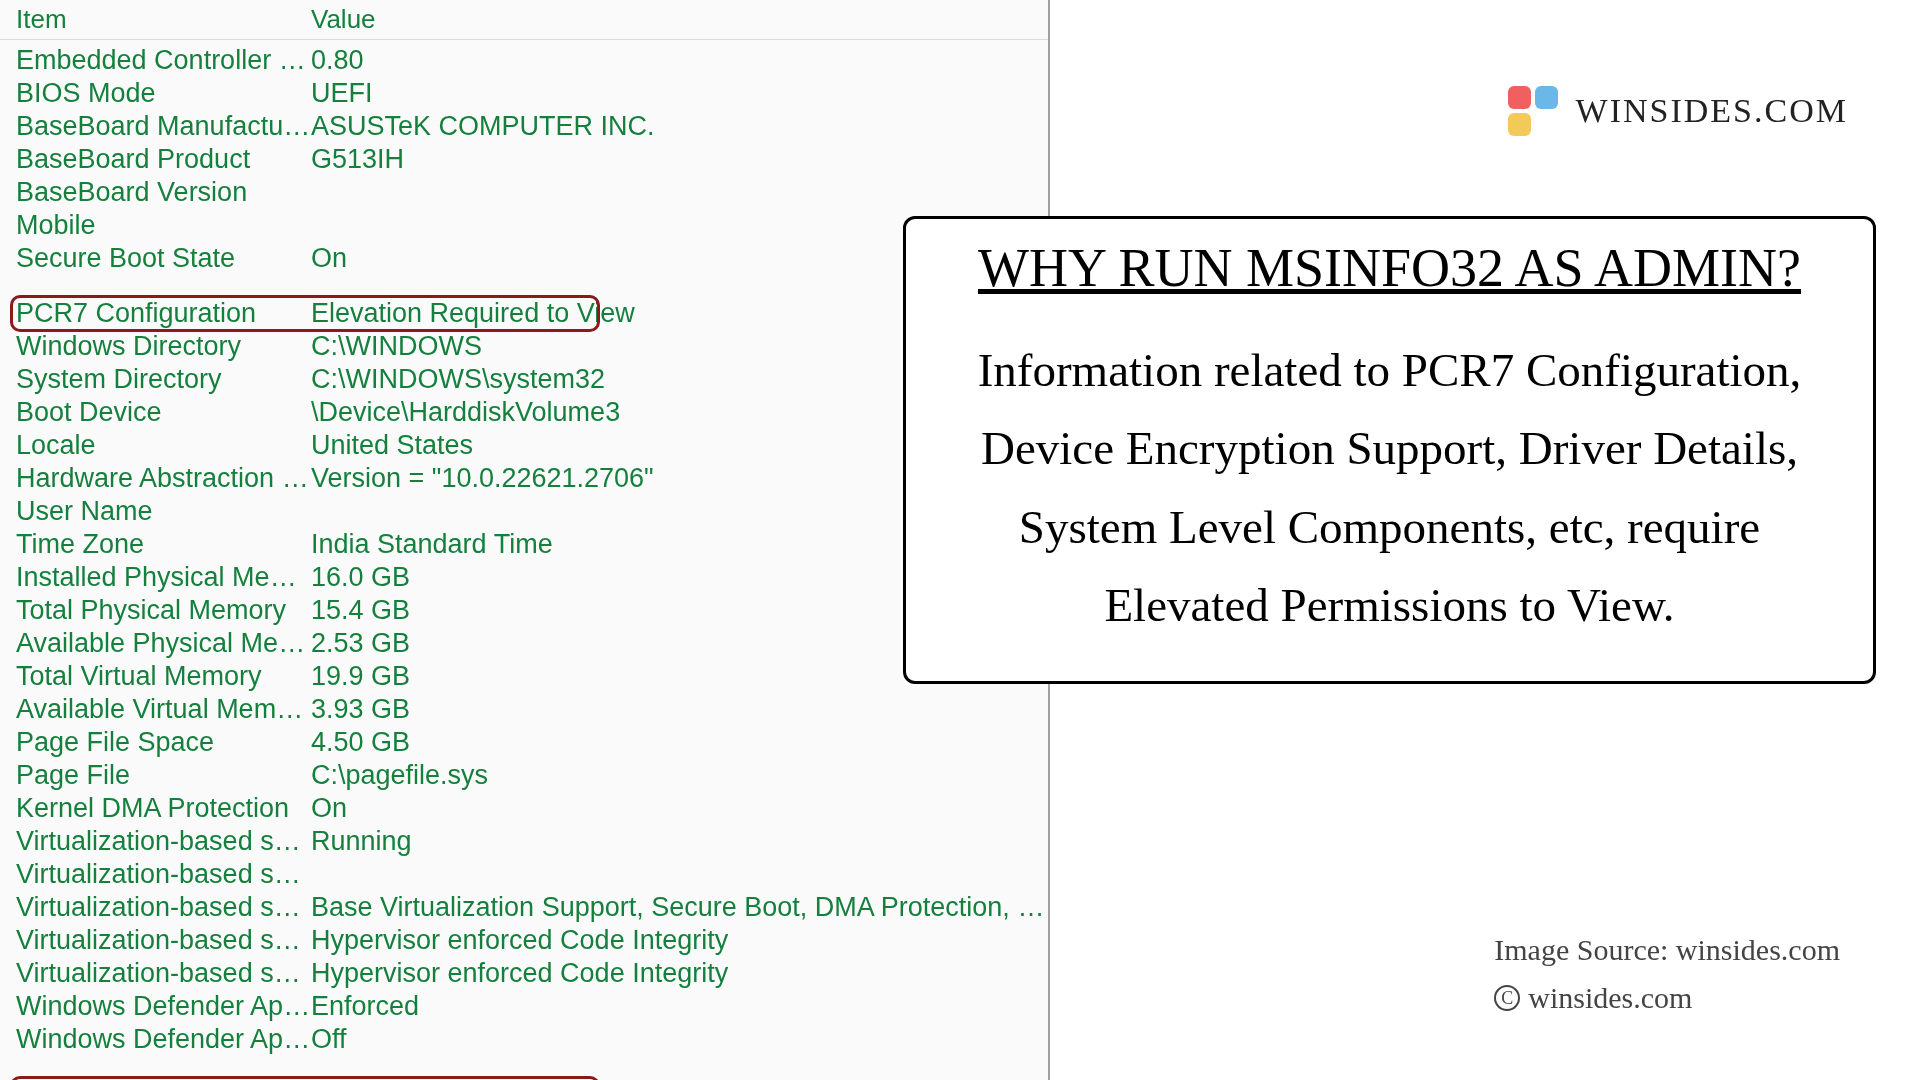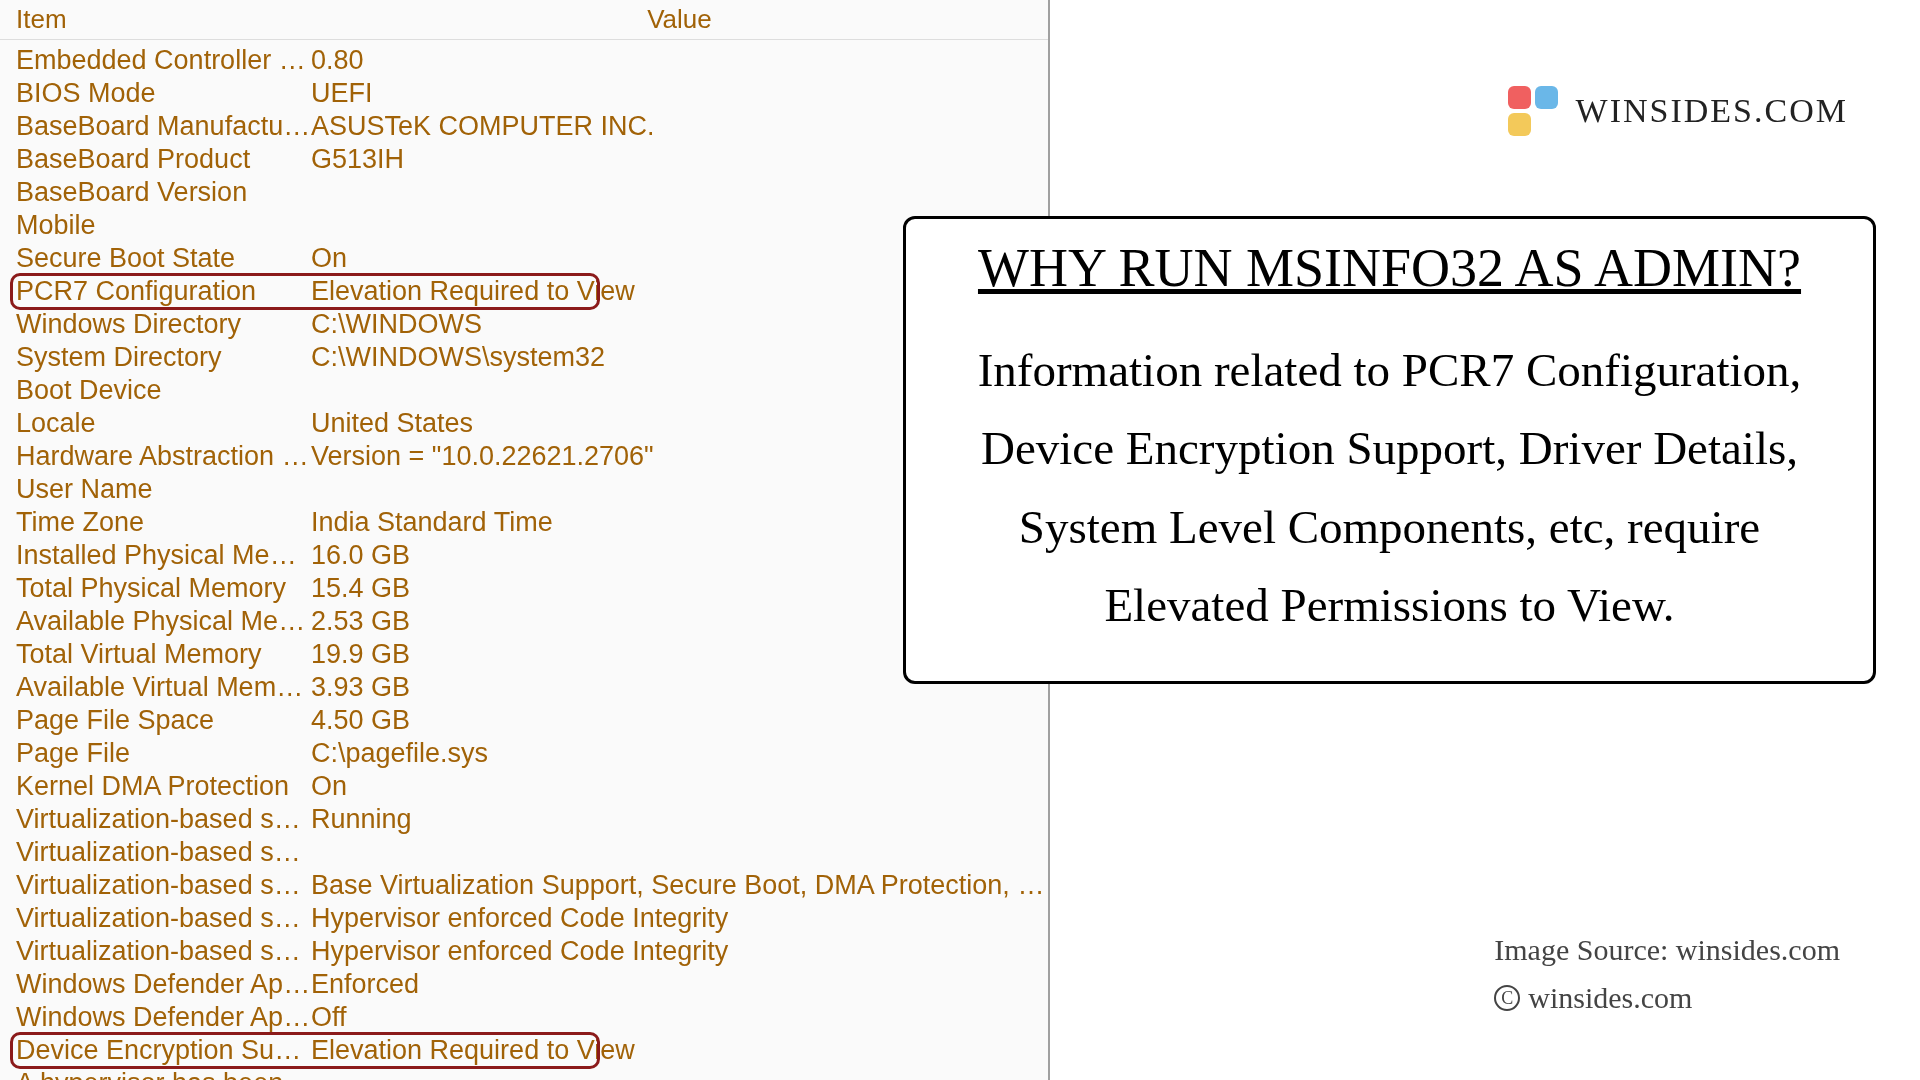--- a/index.html
+++ b/index.html
@@ -11,44 +11,45 @@
   .msinfo-panel {
     position: absolute;
     left: 0;
     top: 0;
     width: 1050px;
     height: 1080px;
     background: #fafafa;
     border-right: 2px solid #a0a0a0;
     font-size: 27px;
     font-family: "Segoe UI", sans-serif;
-    color: #a16207;
+    color: #15803d;
     overflow: hidden;
   }
   .msinfo-header {
     display: flex;
     border-bottom: 1px solid #ddd;
     height: 40px;
     align-items: center;
     padding-left: 16px;
     font-size: 26px;
   }
   .col-item { width: 295px; flex: 0 0 295px; }
-  .col-value { flex: 1 1 auto; text-align: center; }
+  .col-value { flex: 1 1 auto; }
   .msinfo-rows { padding-left: 16px; padding-top: 4px; }
   .row {
     display: flex;
     height: 33px;
     line-height: 33px;
     white-space: nowrap;
   }
   .row .item { width: 295px; flex: 0 0 295px; overflow: hidden; text-overflow: ellipsis; white-space: nowrap; }
   .row .value { flex: 1 1 auto; overflow: hidden; text-overflow: ellipsis; white-space: nowrap; }
   .row.highlight {
     position: relative;
+    margin-top: 22px;
   }
   .row.highlight::before {
     content: "";
     position: absolute;
     left: -6px;
     right: 448px;
     top: -2px;
     bottom: -2px;
     border: 3px solid #8b1a1a;
     border-radius: 10px;
@@ -174,20 +175,21 @@
         <div class="row">
           <div class="item">Windows Directory</div>
           <div class="value">C:\WINDOWS</div>
         </div>
         <div class="row">
           <div class="item">System Directory</div>
           <div class="value">C:\WINDOWS\system32</div>
         </div>
         <div class="row">
           <div class="item">Boot Device</div>
+          <div class="value">\Device\HarddiskVolume3</div>
         </div>
         <div class="row">
           <div class="item">Locale</div>
           <div class="value">United States</div>
         </div>
         <div class="row">
           <div class="item">Hardware Abstraction Layer</div>
           <div class="value">Version = "10.0.22621.2706"</div>
         </div>
         <div class="row">

